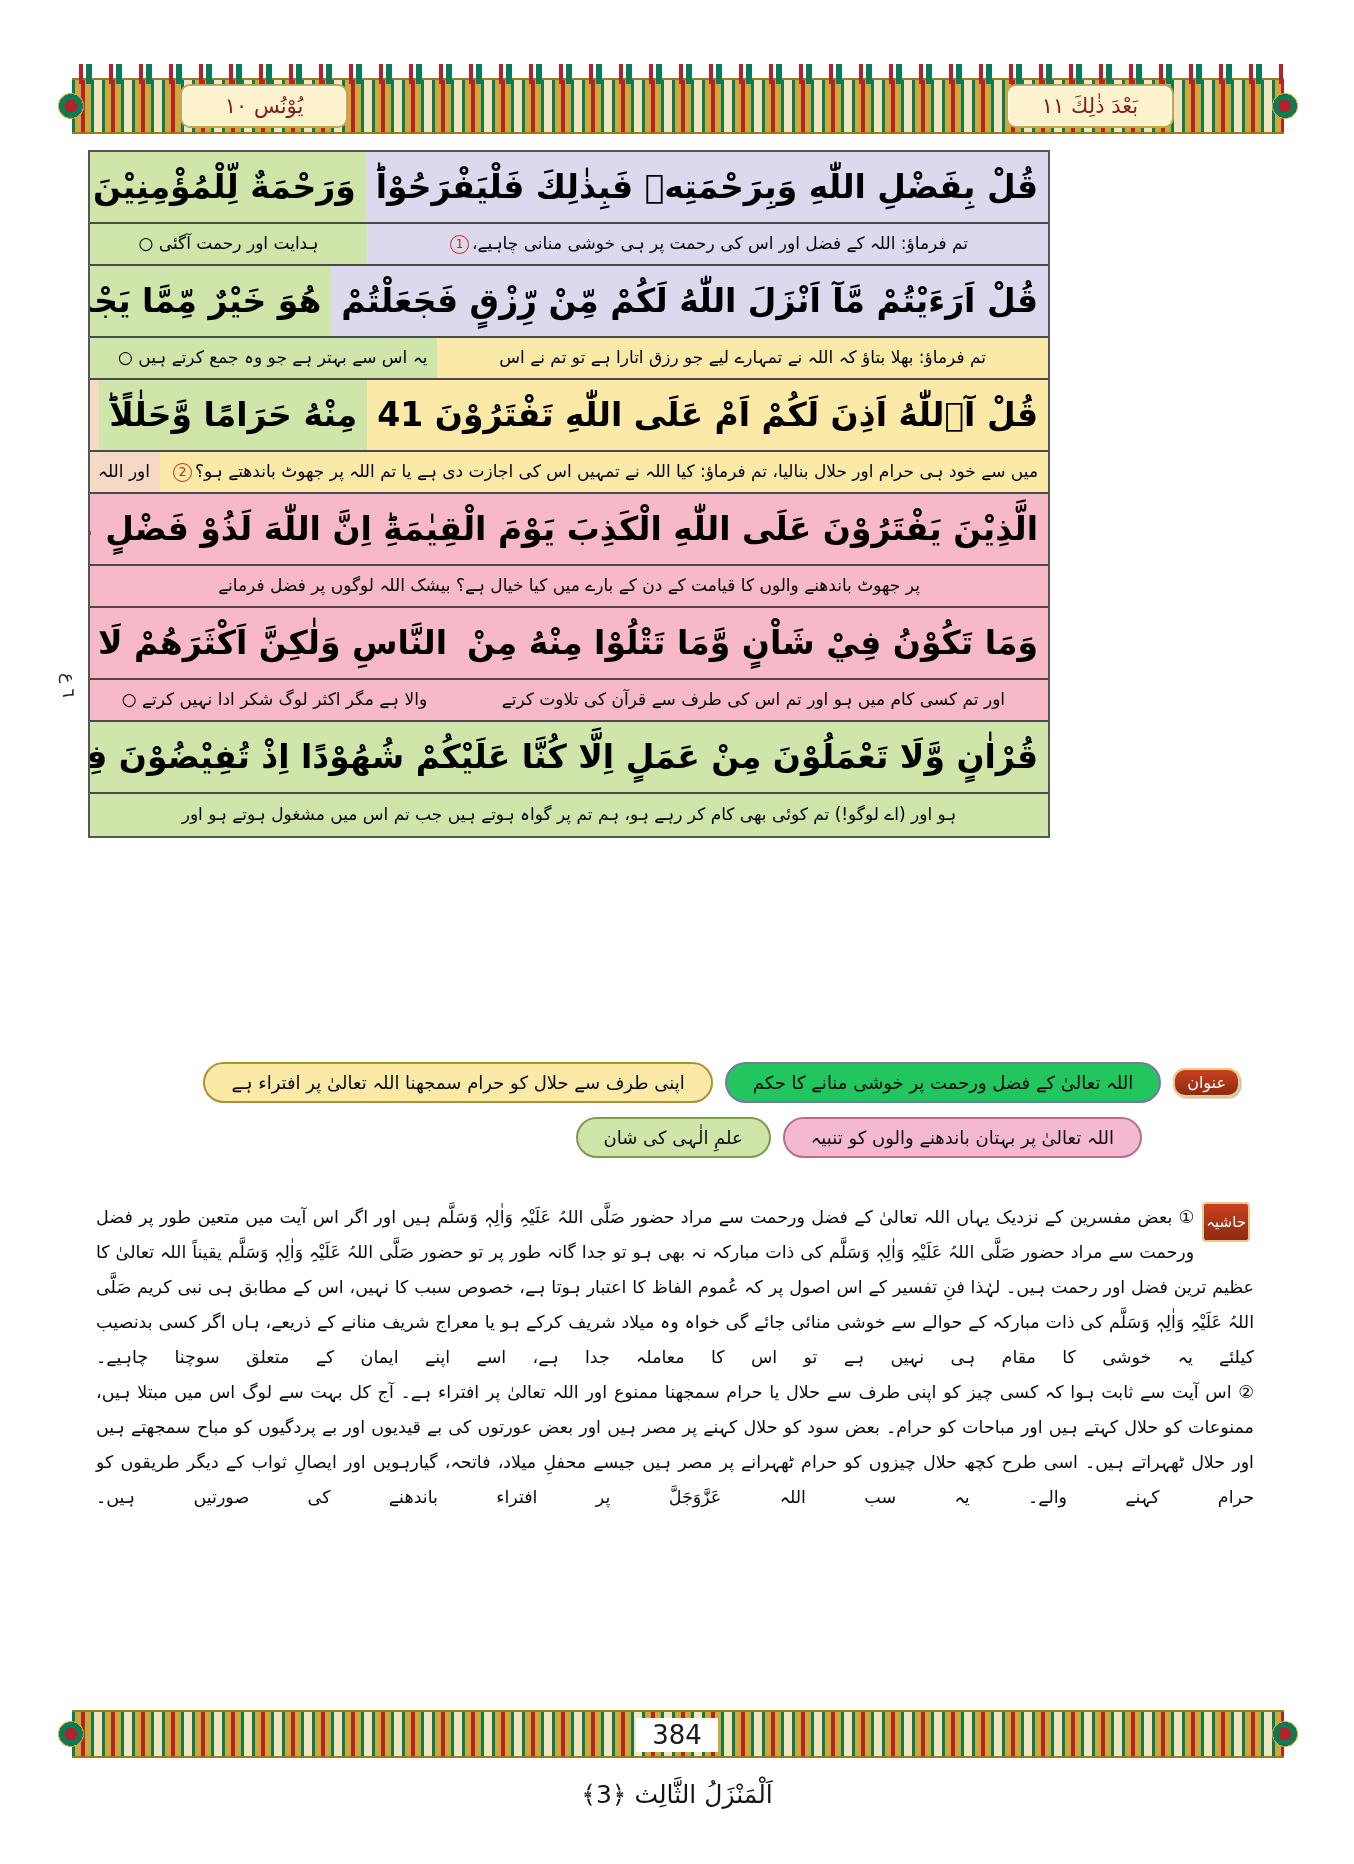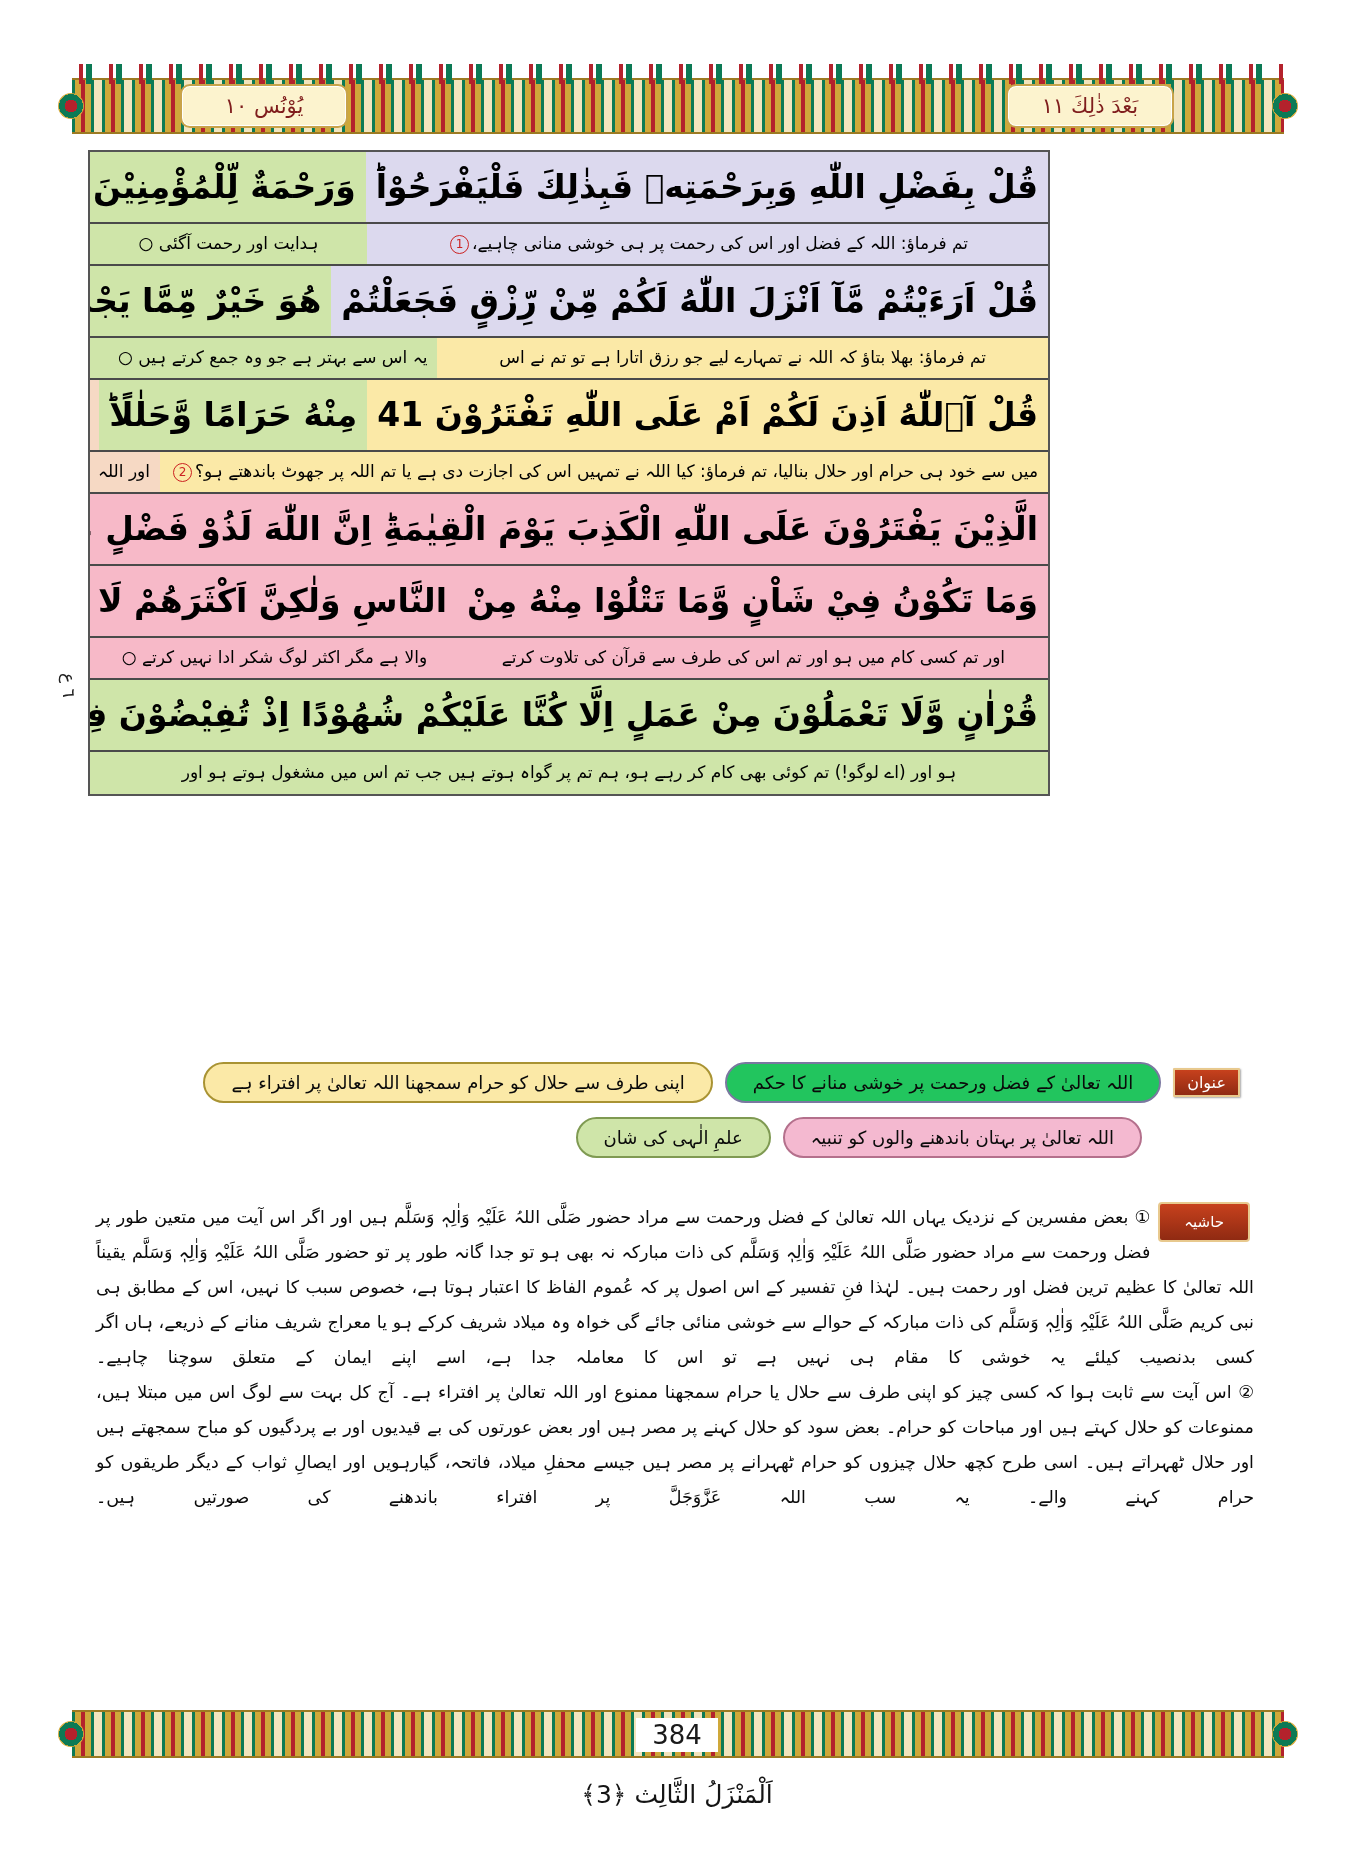--- a/index.html
+++ b/index.html
@@ -185,21 +185,21 @@
     display: flex;
     align-items: center;
     justify-content: flex-start;
     gap: 12px;
     margin-bottom: 14px;
   }
   .unwan-badge {
     flex: 0 0 auto;
     background: linear-gradient(180deg,#c7411d,#8f2a12);
     border: 2px solid #e8c98e;
-    border-radius: 1px;
+    border-radius: 12px;
     color: #fff;
     font-family: "DejaVu Sans", sans-serif;
     font-size: 16px;
     padding: 3px 12px;
     white-space: nowrap;
     box-shadow: 1px 1px 2px rgba(0,0,0,.35);
   }
   .pill {
     border: 2px solid #6b6b8f;
     border-radius: 26px;
@@ -224,21 +224,21 @@
     direction: rtl;
   }
   .hashia-badge {
     float: right;
     background: linear-gradient(180deg,#c7411d,#8f2a12);
     border: 2px solid #e8c98e;
     border-radius: 4px;
     color: #fff;
     font-family: "DejaVu Sans", sans-serif;
     font-size: 15px;
-    padding: 3px 24px;
+    padding: 3px 2px;
     margin: 2px 4px 2px 8px;
     white-space: nowrap;
   }
   .fn-para {
     font-family: "DejaVu Sans", "Liberation Sans", sans-serif;
     font-size: 17.5px;
     line-height: 2.0;
     color: #0a0a0a;
     text-align: justify;
     text-align-last: justify;
@@ -321,20 +321,23 @@
       <div class="trans-row">
         <div class="seg ur bg-ylw" style="flex: 88 1 0px;">
           <span>میں سے خود ہی حرام اور حلال بنالیا، تم فرماؤ: کیا اللہ نے تمہیں اس کی اجازت دی ہے یا تم اللہ پر جھوٹ باندھتے ہو؟</span>
           <span class="footnote-marker">2</span>
         </div>
         <div class="seg ur bg-peach" style="flex: 12 1 0px;">اور اللہ</div>
       </div>
       <div class="ayah-row">
         <div class="seg ar bg-rose" style="flex: 100 1 0px;">الَّذِيْنَ يَفْتَرُوْنَ عَلَى اللّٰهِ الْكَذِبَ يَوْمَ الْقِيٰمَةِؕ اِنَّ اللّٰهَ لَذُوْ فَضْلٍ عَلَى</div>
       </div>
+      <div class="trans-row">
+        <div class="seg ur bg-rose" style="flex: 100 1 0px;">پر جھوٹ باندھنے والوں کا قیامت کے دن کے بارے میں کیا خیال ہے؟ بیشک اللہ لوگوں پر فضل فرمانے</div>
+      </div>
       <div class="ayah-row">
         <div class="seg ar bg-rose" style="flex: 52 1 0px;">وَمَا تَكُوْنُ فِيْ شَاْنٍ وَّمَا تَتْلُوْا مِنْهُ مِنْ</div>
         <div class="seg ar bg-rose" style="flex: 48 1 0px;">النَّاسِ وَلٰكِنَّ اَكْثَرَهُمْ لَا يَشْكُرُوْنَ ۶۰</div>
       </div>
       <div class="trans-row">
         <div class="seg ur bg-rose" style="flex: 62 1 0px;">اور تم کسی کام میں ہو اور تم اس کی طرف سے قرآن کی تلاوت کرتے</div>
         <div class="seg ur bg-rose" style="flex: 38 1 0px;">والا ہے مگر اکثر لوگ شکر ادا نہیں کرتے ○</div>
       </div>
       <div class="ayah-row">
         <div class="seg ar bg-grn" style="flex: 100 1 0px;">قُرْاٰنٍ وَّلَا تَعْمَلُوْنَ مِنْ عَمَلٍ اِلَّا كُنَّا عَلَيْكُمْ شُهُوْدًا اِذْ تُفِيْضُوْنَ فِيْهِؕ وَ</div>

